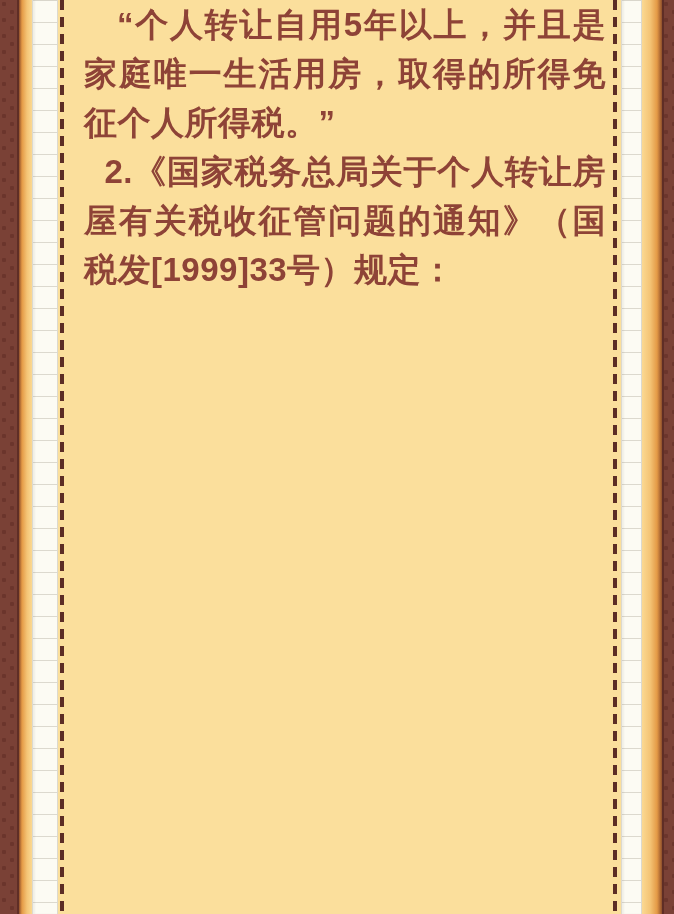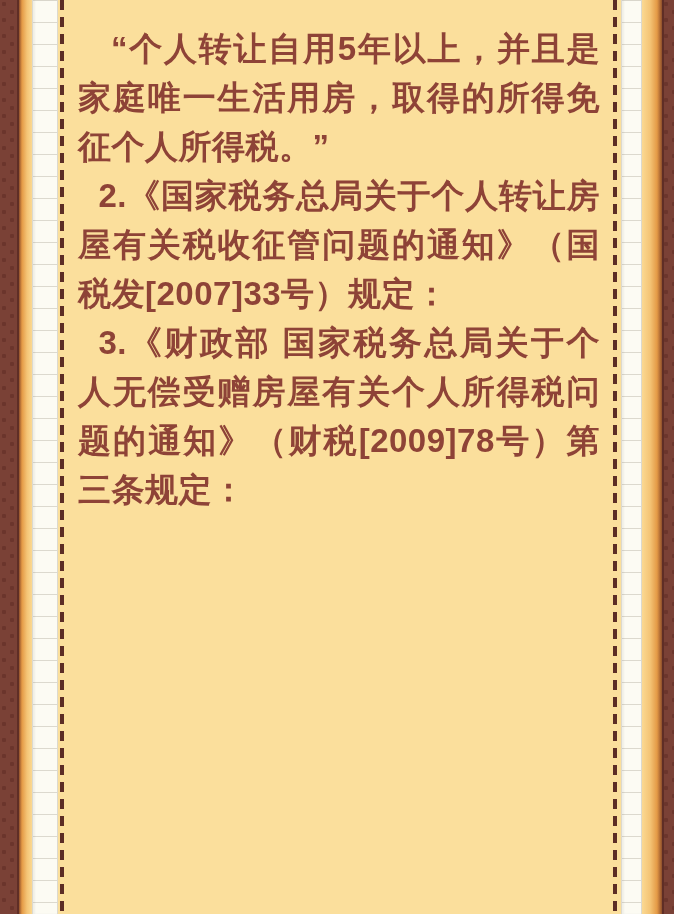--- a/index.html
+++ b/index.html
@@ -49,23 +49,22 @@
   .dashed-line {
     position: absolute; top: 0; height: 100%; width: 4px;
     background: repeating-linear-gradient(180deg, #5C2D25 0 10px, transparent 10px 17px);
   }
   .dash-left  { left: 60px; }
   .dash-right { left: 613px; }
 
   
   .content {
     position: absolute;
-    left: 78px; top: 0;
+    left: 84px; top: 0;
     width: 522px;
-    margin-top: 24px;
   }
   .content p {
     margin: 0;
     font-size: 33px;
     line-height: 49px;
     font-weight: 600;
     color: #8E4337;
     text-align: justify;
     text-justify: inter-character;
     letter-spacing: 0.5px;
@@ -83,15 +82,14 @@
 <div class="ruled-strip ruled-left"></div>
 <div class="dashed-line dash-left"></div>
 
 <div class="dashed-line dash-right"></div>
 <div class="ruled-strip ruled-right"></div>
 <div class="gold-strip gold-right"></div>
 <div class="maroon-strip maroon-right"></div>
 
 <div class="content">
   <p class="para-1">“个人转让自用5年以上，并且是家庭唯一生活用房，取得的所得免征个人所得税。”</p>
-  <p class="para-2">2.《国家税务总局关于个人转让房屋有关税收征管问题的通知》（国税发[2007]33号）规定：</p>
-  <p class="para-4">3.《财政部 国家税务总局关于个人无偿受赠房屋有关个人所得税问题的通知》（财税[2009]78号）第三条规定：</p>
+  <p class="para-2">2.《国家税务总局关于个人转让房屋有关税收征管问题的通知》（国税发[1999]33号）规定：</p>
 </div>
 
 </body></html>

